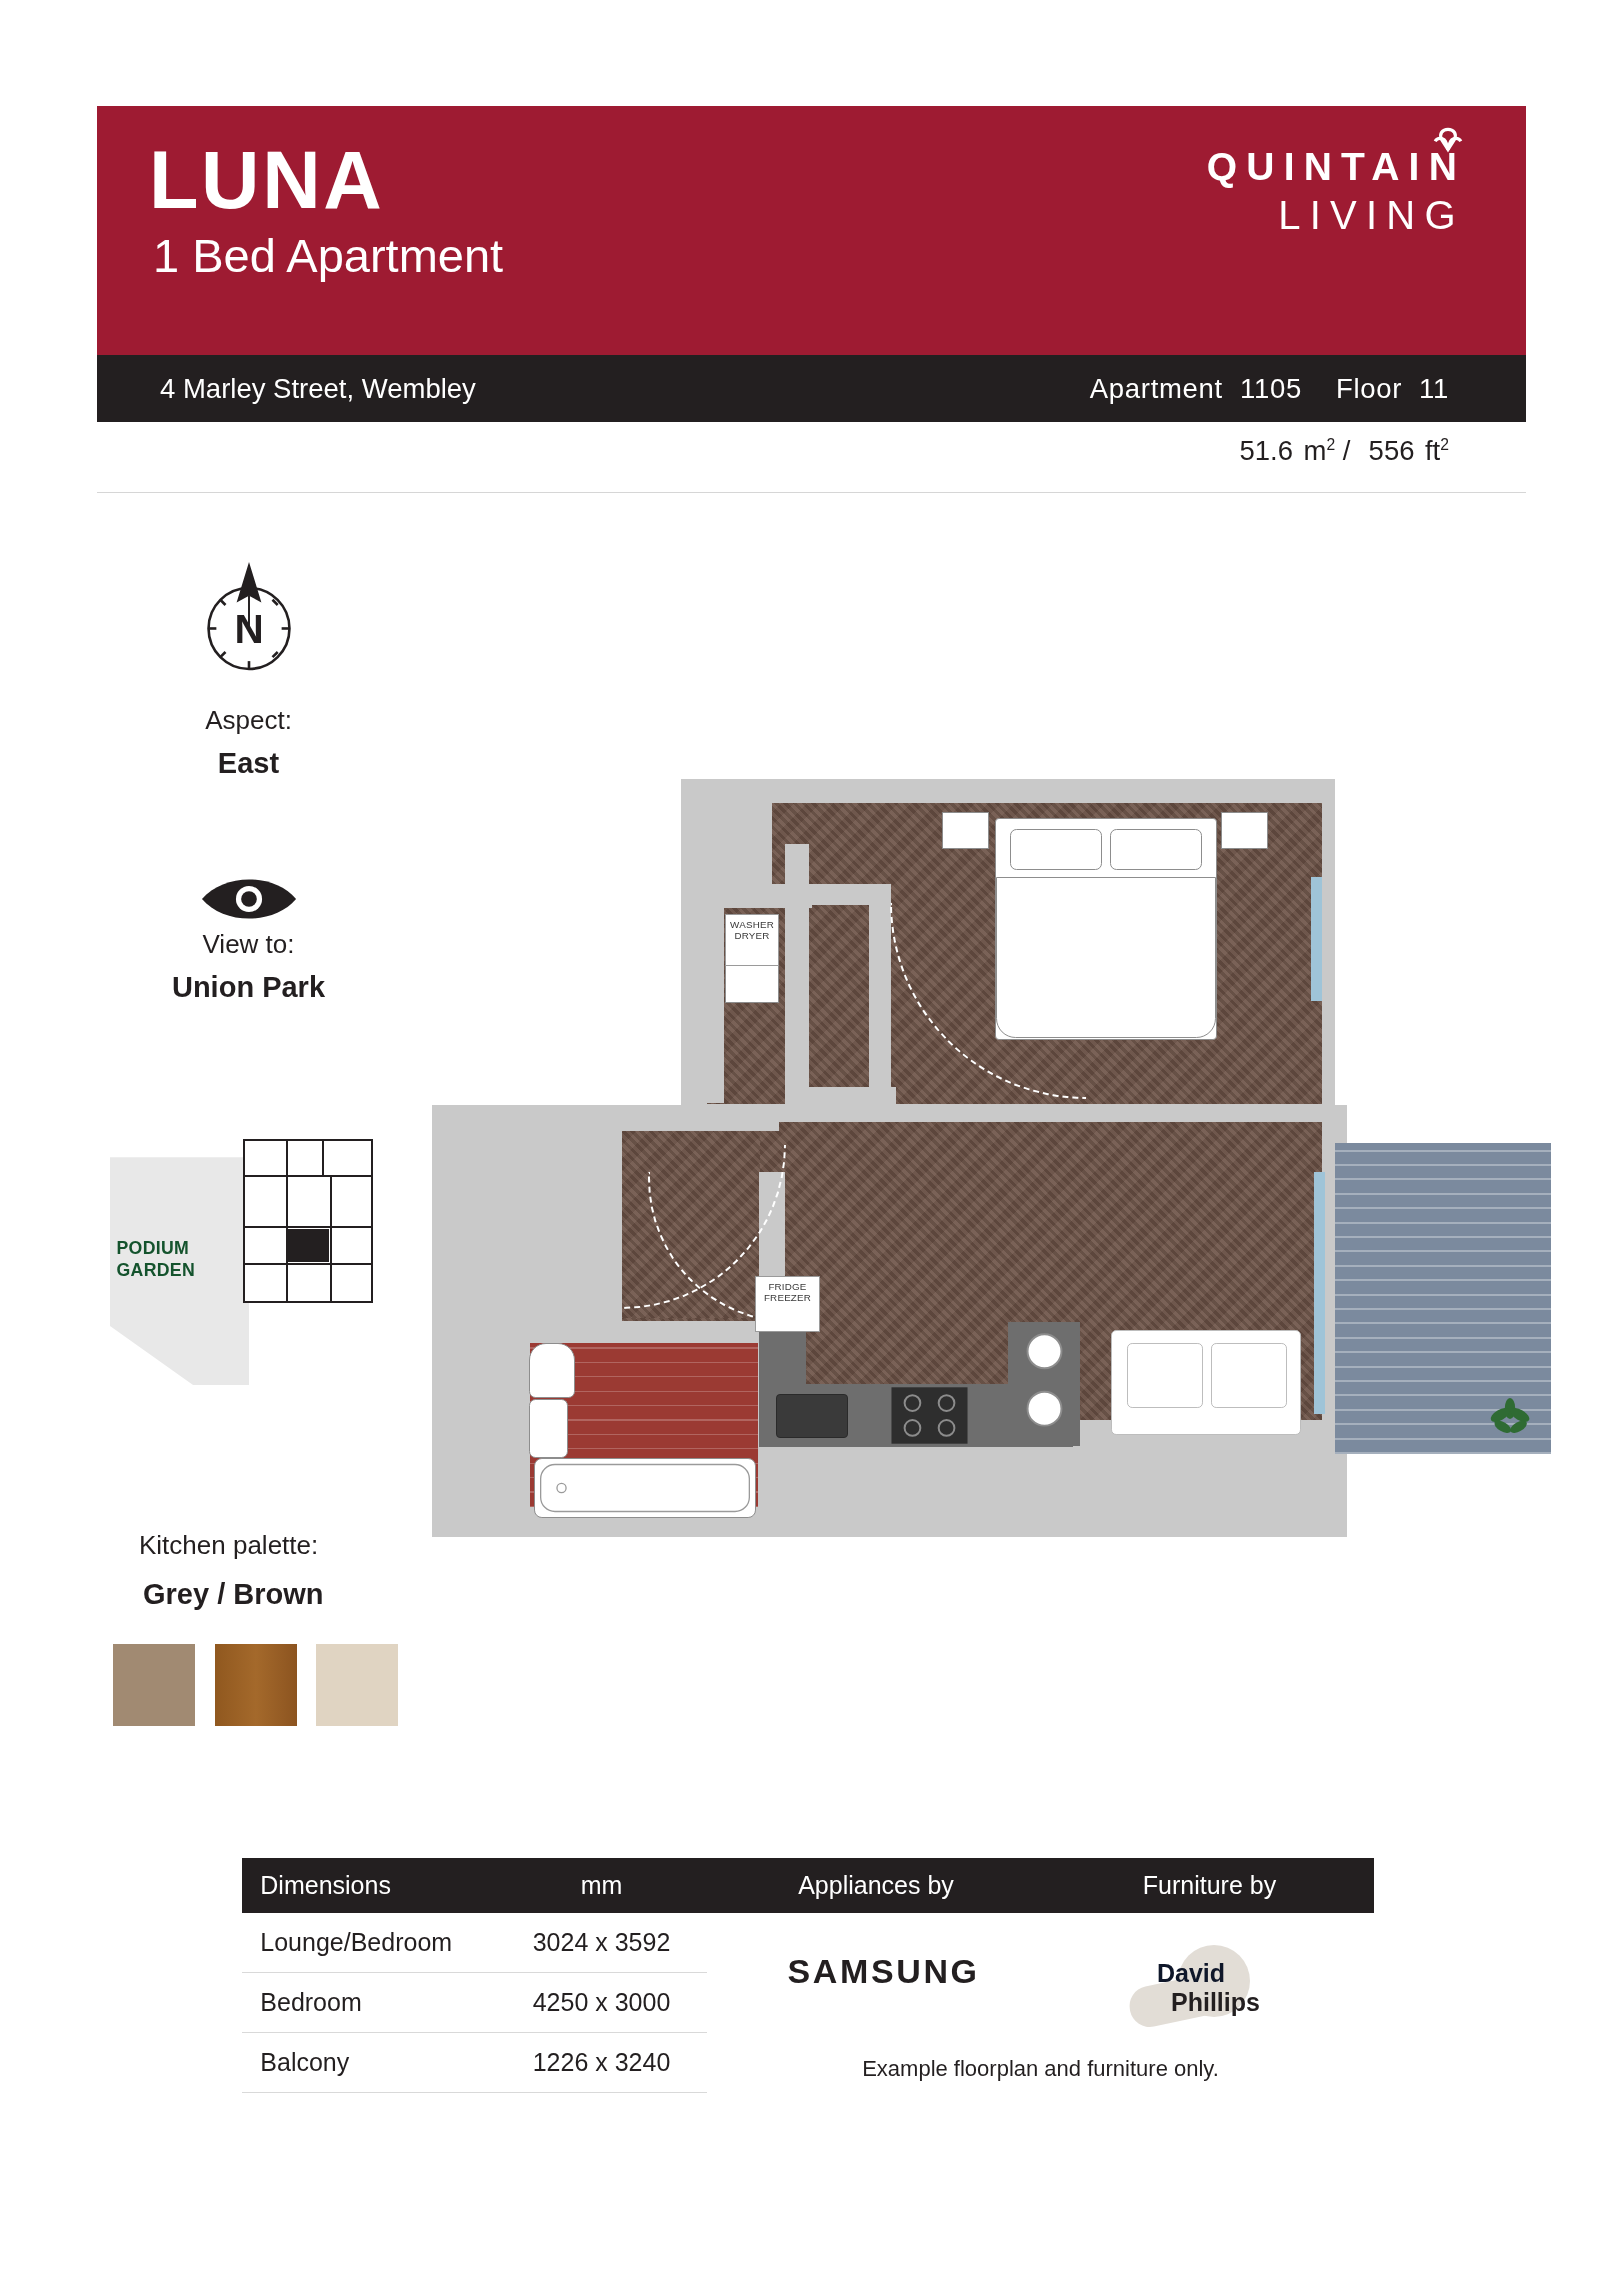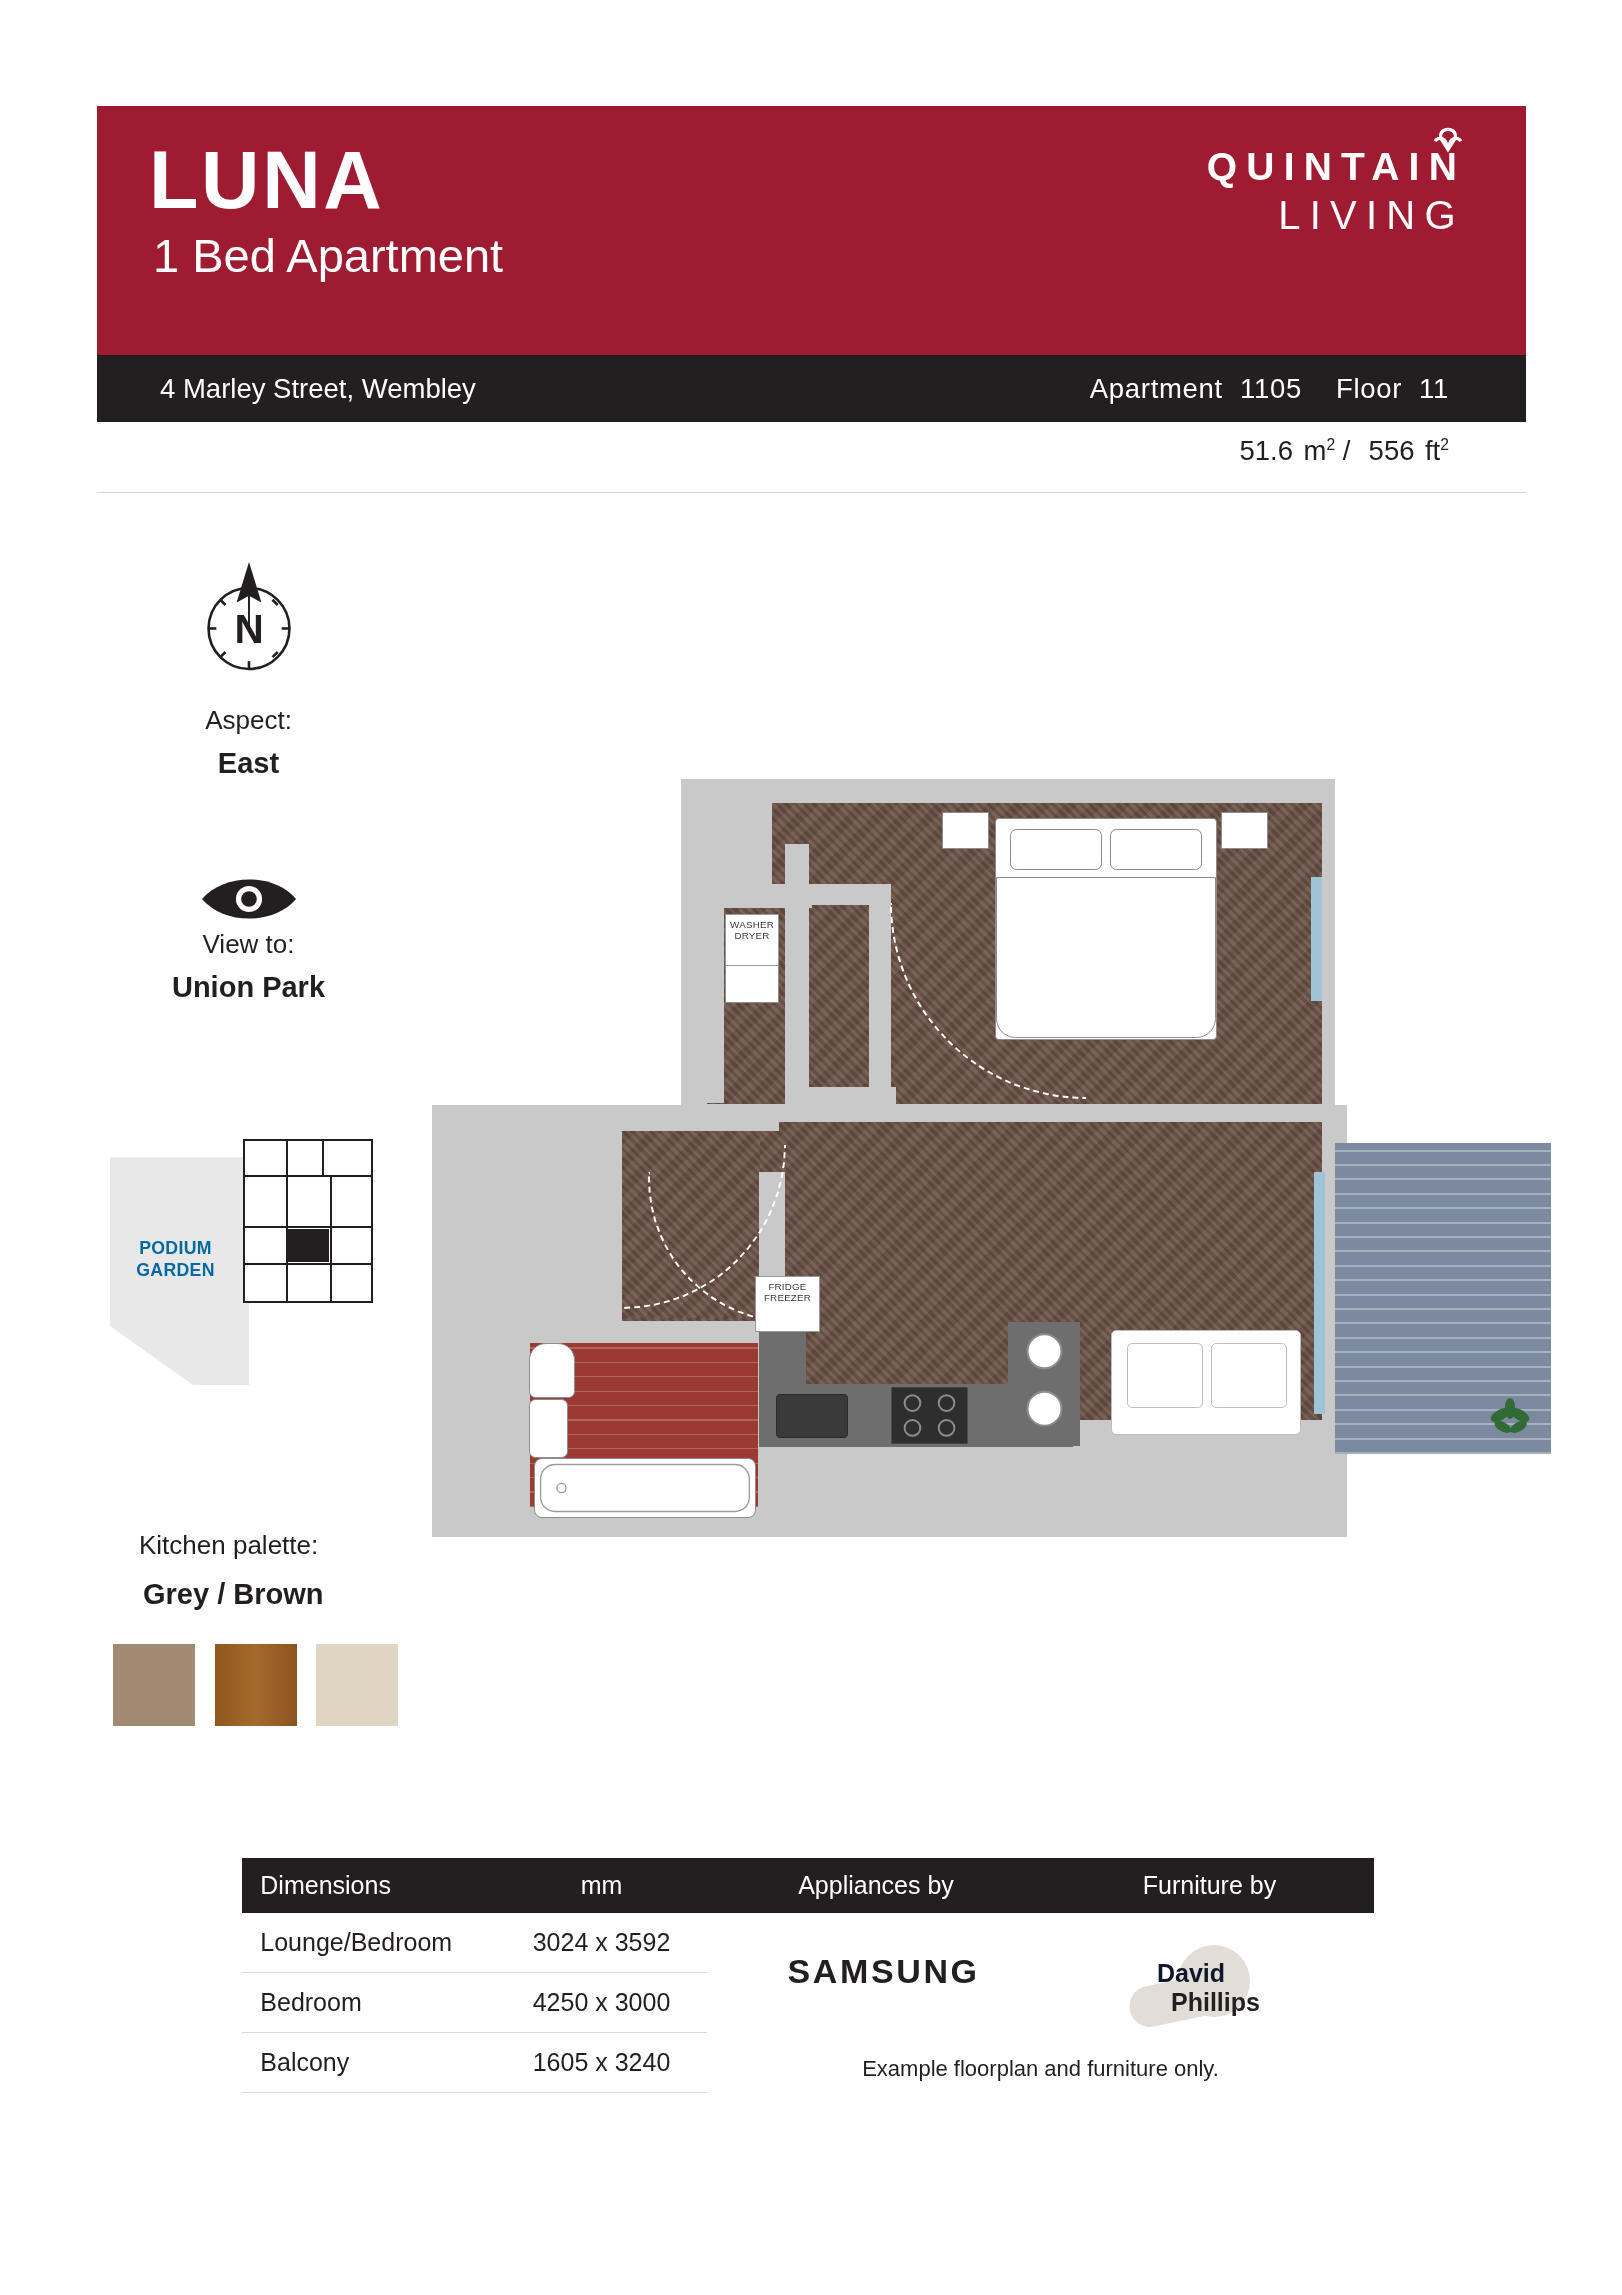--- a/index.html
+++ b/index.html
@@ -152,24 +152,23 @@
     position: absolute;
     left: 0; top: 18.3px;
     width: 139px; height: 228px;
     background: #e8e8e8;
     clip-path: polygon(0 0, 100% 0, 100% 100%, 60% 100%, 0 74%);
   }
   .podium-text {
     position: absolute;
     left: 6.5px; top: 98px;
     width: 118px;
-    text-align: center;
     font-size: 17.7px;
     font-weight: 700;
-    color: #0369a1;
+    color: #14532d;
     line-height: 1.25;
     letter-spacing: 0.3px;
   }
   .keyplan-box {
     position: absolute;
     left: 133px; top: 0;
     width: 130px; height: 164px;
     border: 2px solid #231f20;
     background: #ffffff;
   }
@@ -530,21 +529,21 @@
     <div class="tbl-row">
       <div class="c1">Lounge/Bedroom</div>
       <div class="c2">3024 x 3592</div>
     </div>
     <div class="tbl-row">
       <div class="c1">Bedroom</div>
       <div class="c2">4250 x 3000</div>
     </div>
     <div class="tbl-row">
       <div class="c1">Balcony</div>
-      <div class="c2">1605 x 3240</div>
+      <div class="c2">1226 x 3240</div>
     </div>
   </div>
 
   <div class="right-block">
     <div class="samsung">SAMSUNG</div>
     <div class="dp-logo">
       <div class="dp-blob1"></div>
       <div class="dp-blob2"></div>
       <div class="dp-text1">David</div>
       <div class="dp-text2">Phillips</div>

